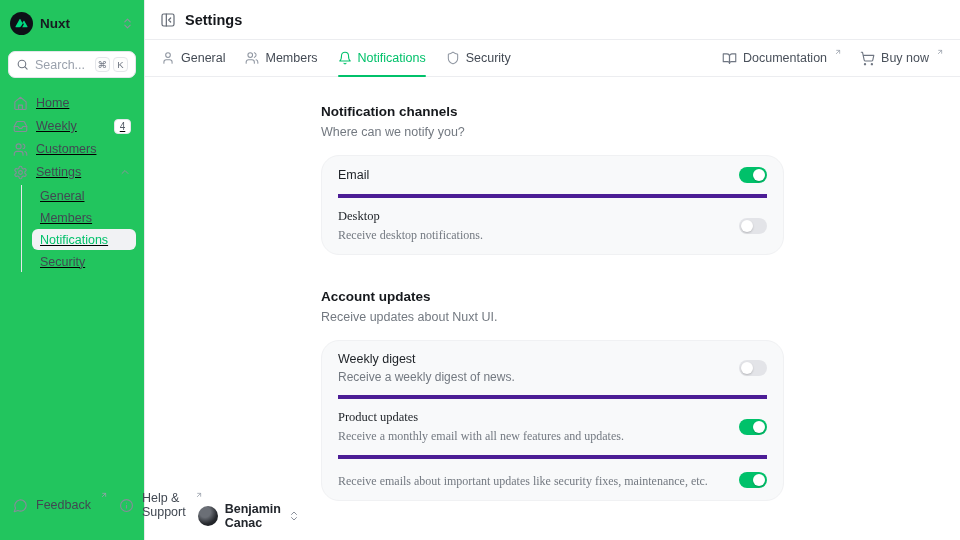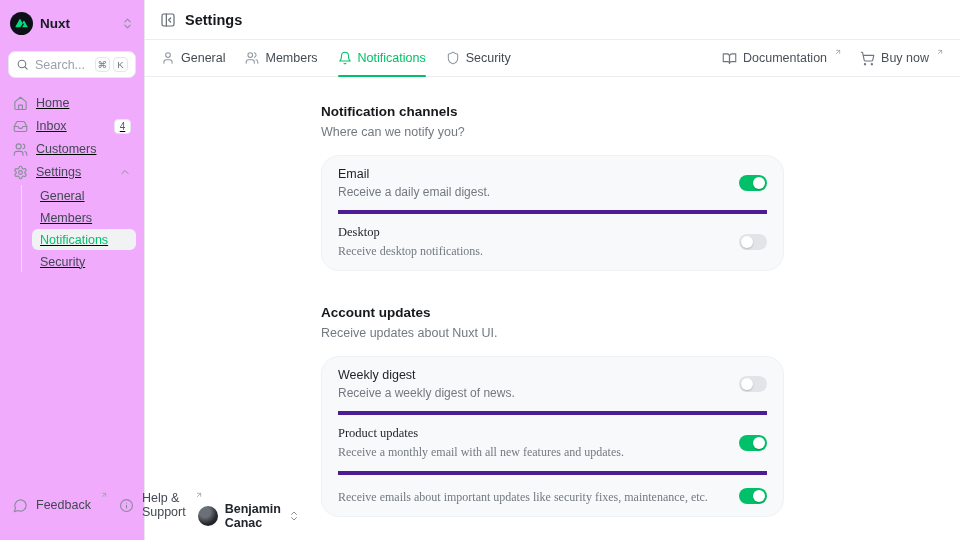--- a/index.html
+++ b/index.html
@@ -1,21 +1,21 @@
 <!DOCTYPE html>
 <html><head>
 <meta charset="utf-8">
 <style>
   * { margin:0; padding:0; box-sizing:border-box; }
   html,body { width:960px; height:540px; overflow:hidden; background:#fff;
     font-family:"Liberation Sans","DejaVu Sans",sans-serif; -webkit-font-smoothing:antialiased; }
   .app { display:flex; width:960px; height:540px; }
 
   
-  .sidebar { width:145px; min-width:145px; background:#f0abfc; border-right:1px solid #E7E8EB;
+  .sidebar { width:145px; min-width:145px; background:#22c55e; border-right:1px solid #E7E8EB;
     display:flex; flex-direction:column; padding:8px; }
   .team-row { display:flex; align-items:center; gap:7px; padding:2px 2px; height:30px; border-radius:6px; cursor:pointer; }
   .logo-circle { width:23px; height:23px; border-radius:50%; background:#0D1117; display:flex; align-items:center; justify-content:center; flex:none; }
   .team-name { font-size:13.5px; font-weight:700; color:#171B21; }
   .chev-ud { margin-left:auto; color:#8B919C; display:flex; }
 
   .searchbox { margin-top:13px; height:27px; display:flex; align-items:center; gap:6px; padding:5px 7px;
     background:#fff; border:1px solid #E4E6EA; border-radius:7px; cursor:text; }
   .searchbox .ph { font-size:12.5px; color:#9AA1AC; }
   .kbds { margin-left:auto; display:flex; gap:3px; }
@@ -123,21 +123,21 @@
         </span>
         <span>Home</span>
       </div>
       <div class="nav-item">
         <span class="nicon">
           <svg width="15" height="15" viewBox="0 0 24 24" fill="none" stroke="currentColor" stroke-width="1.8" stroke-linecap="round" stroke-linejoin="round">
               <polyline points="22 12 16 12 14 15 10 15 8 12 2 12"></polyline>
               <path d="M5.45 5.11 2 12v6a2 2 0 0 0 2 2h16a2 2 0 0 0 2-2v-6l-3.45-6.89A2 2 0 0 0 16.76 4H7.24a2 2 0 0 0-1.79 1.11z"></path>
             </svg>
         </span>
-        <span>Inbox</span>
+        <span>Weekly</span>
         <span class="nav-badge">4</span>
       </div>
       <div class="nav-item">
         <span class="nicon">
           <svg width="15" height="15" viewBox="0 0 24 24" fill="none" stroke="currentColor" stroke-width="1.8" stroke-linecap="round" stroke-linejoin="round">
               <path d="M16 21v-2a4 4 0 0 0-4-4H6a4 4 0 0 0-4 4v2"></path>
               <circle cx="9" cy="7" r="4"></circle>
               <path d="M22 21v-2a4 4 0 0 0-3-3.87"></path>
               <path d="M16 3.13a4 4 0 0 1 0 7.75"></path>
             </svg>
@@ -304,21 +304,20 @@
     <div class="content">
       <div class="col">
 
         <div class="section">
           <div class="sec-title">Notification channels</div>
           <div class="sec-desc">Where can we notify you?</div>
           <div class="card">
             <div class="row">
               <div>
                 <div class="row-label">Email</div>
-                <div class="row-desc">Receive a daily email digest.</div>
               </div>
               <span class="switch on">
                   <span class="knob"></span>
                 </span>
             </div>
             <div class="row">
               <div>
                 <div class="row-label">Desktop</div>
                 <div class="row-desc">Receive desktop notifications.</div>
               </div>

